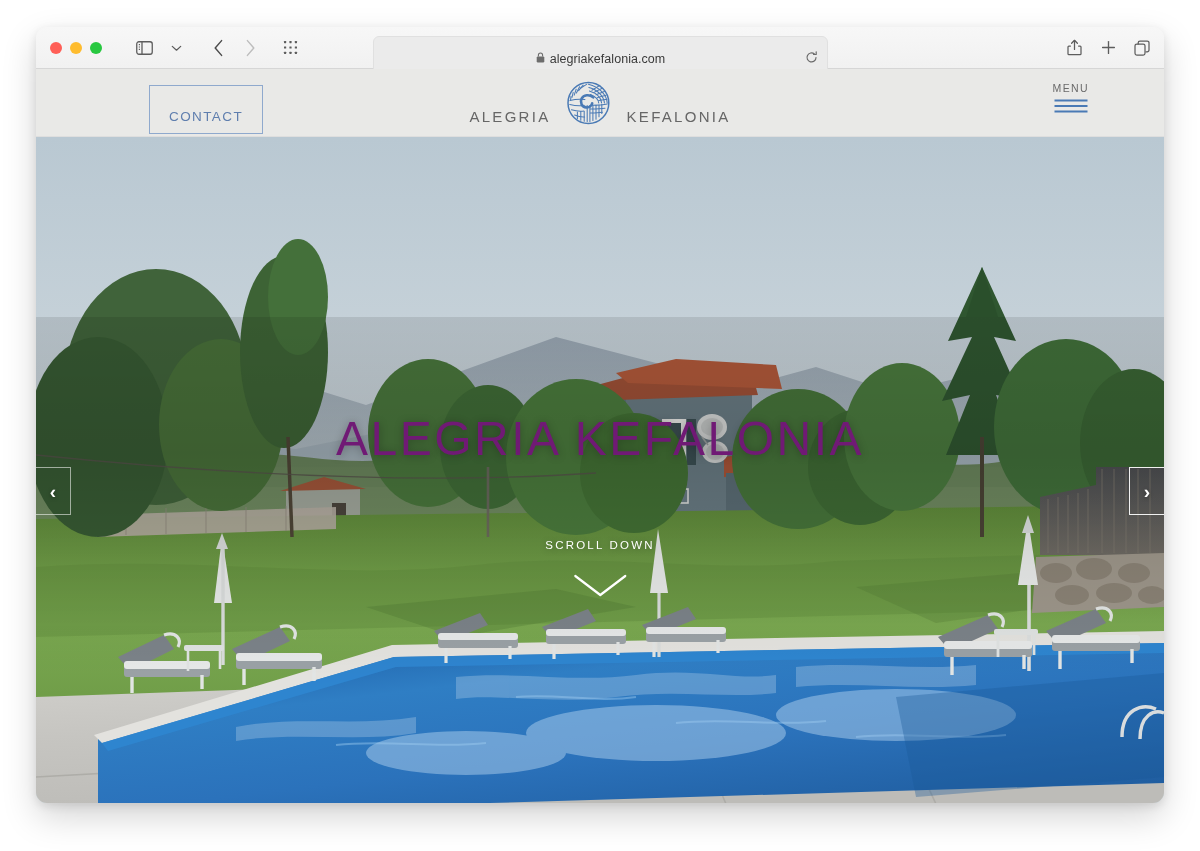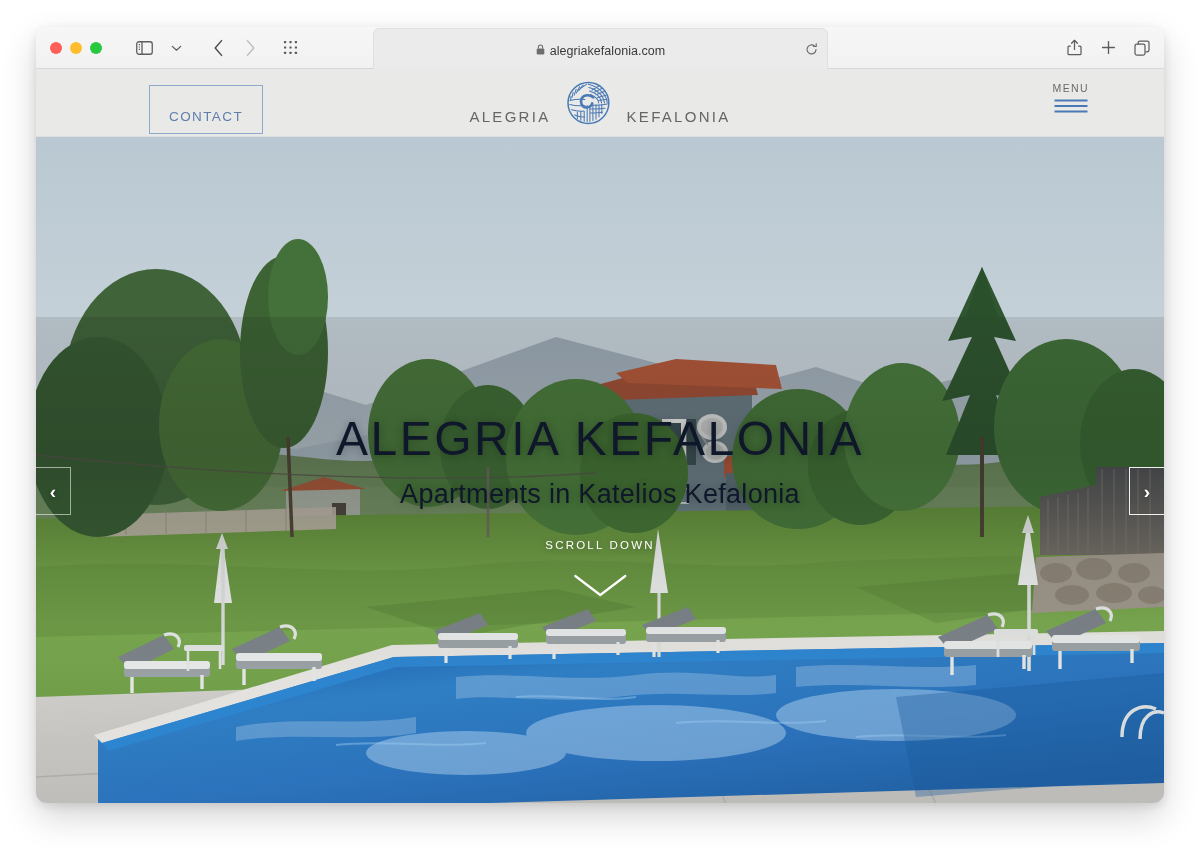--- a/index.html
+++ b/index.html
@@ -64,21 +64,21 @@
   .tb-btn.disabled { color: #bdbdbd; }
 
   .sidebar-icon-wrap { margin-left: 28px; }
   .nav-group  { margin-left: 14px; }
   .grid-group { margin-left: 12px; }
 
   
   .url-wrap {
     position: absolute;
     left: 337px;
-    top: 1px;
+    top: 9px;
     width: 455px;
     height: 45px;
   }
   .url-field {
     width: 100%;
     height: 100%;
     box-sizing: border-box;
     background: #ebebeb;
     border: 1px solid #e0e0e0;
     border-radius: 6px;
@@ -185,21 +185,21 @@
     width: 100%;
     height: 100%;
     display: block;
   }
 
   .hero-text {
     position: absolute;
     left: 0; right: 0;
     top: 278px;
     text-align: center;
-    color: #0f172a;
+    color: #701a75;
     pointer-events: none;
   }
   .hero-title {
     font-size: 48px;
     font-weight: 200;
     letter-spacing: 2.5px;
     line-height: 1;
     margin: 0;
     text-shadow: 0 1px 8px rgba(0,0,0,0.28);
   }
@@ -695,21 +695,20 @@
         <rect x="958" y="492" width="44" height="6" rx="2" fill="#dfe2e1"></rect>
         <line x1="962" y1="498" x2="962" y2="520" stroke="#dfe2e1" stroke-width="2.8"></line>
         <line x1="998" y1="498" x2="998" y2="518" stroke="#dfe2e1" stroke-width="2.8"></line>
       </g>
 
       <rect x="0" y="180" width="1128" height="360" fill="url(#heroshade)"></rect>
     </svg>
 
     <div class="hero-text">
       <h1 class="hero-title">ALEGRIA KEFALONIA</h1>
-      <p class="hero-sub">Apartments in Katelios Kefalonia</p>
     </div>
 
     <div class="scroll-down">
       <span class="scroll-label">SCROLL DOWN</span>
       <svg width="56" height="26" viewBox="0 0 56 26" fill="none">
         <path d="M3 3 L28 22 L53 3" stroke="#ffffff" stroke-width="2.2" stroke-linecap="round" stroke-linejoin="round"></path>
       </svg>
     </div>
 
     <div class="arrow-btn arrow-prev">

